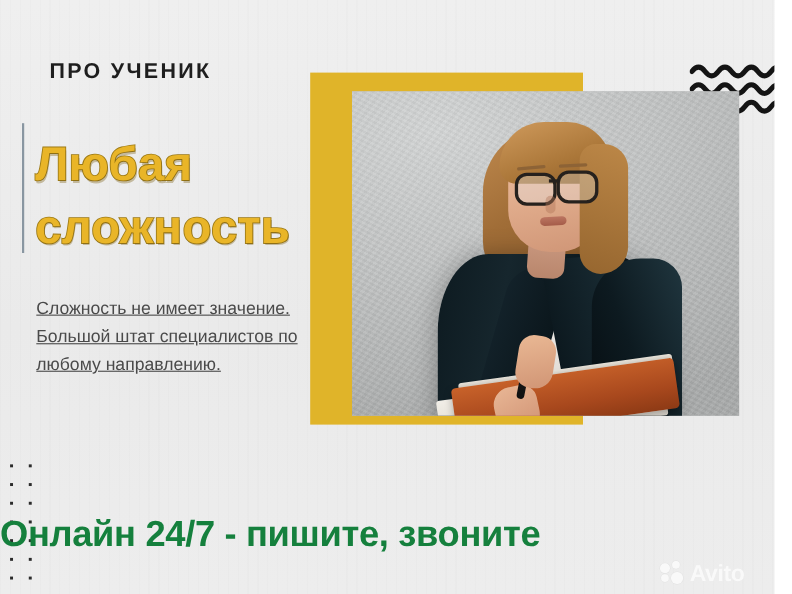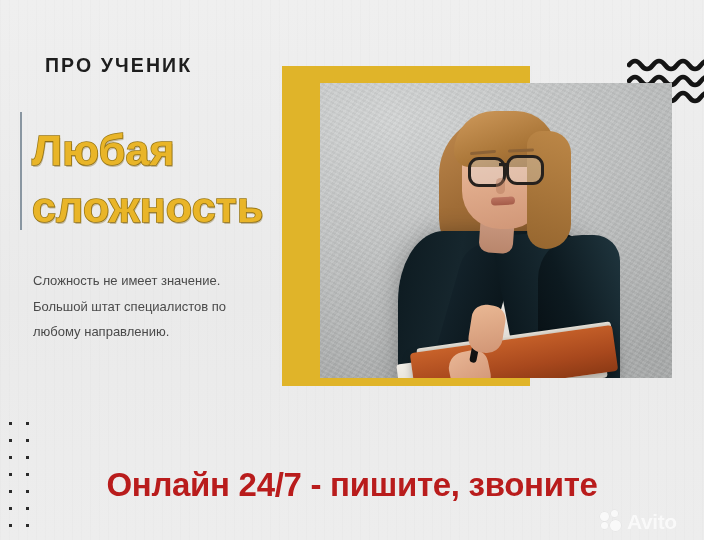--- a/index.html
+++ b/index.html
@@ -232,33 +232,34 @@
     paint-order: stroke fill;
     text-shadow: 1px 2px 0 rgba(120,92,14,0.35);
   }
   .headline-1 { top: 126px; }
   .headline-2 { top: 183px; }
 
   .body-copy {
     position: absolute;
     left: 33px; top: 268px;
     width: 238px;
-    font-size: 13px;
+    font-size: 16px;
     line-height: 25.5px;
     color: #4a4a4a;
+    text-decoration: underline;
   }
 
   .footline {
     position: absolute;
     left: 0; right: 0;
     top: 466px;
-    text-align: center;
+    text-align: left;
     font-size: 33px;
     font-weight: bold;
-    color: #b91c1c;
+    color: #15803d;
     letter-spacing: -0.3px;
   }
 
   
   .watermark {
     position: absolute;
     left: 600px; top: 508px;
     width: 112px; height: 26px;
     opacity: 0.92;
     display: flex;

